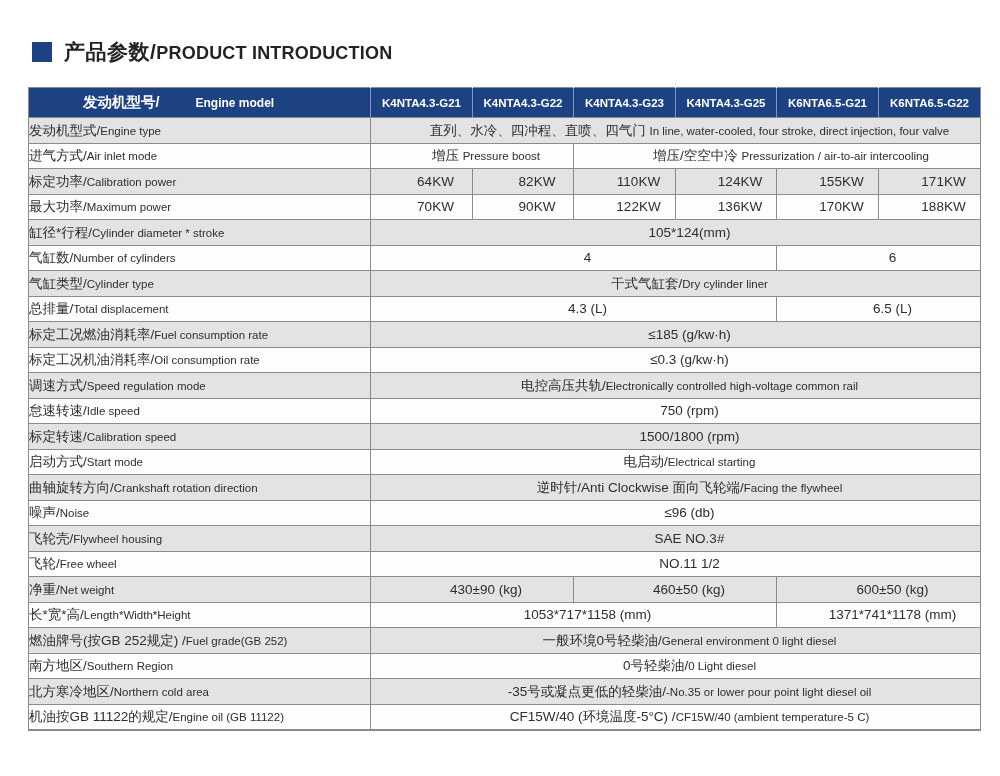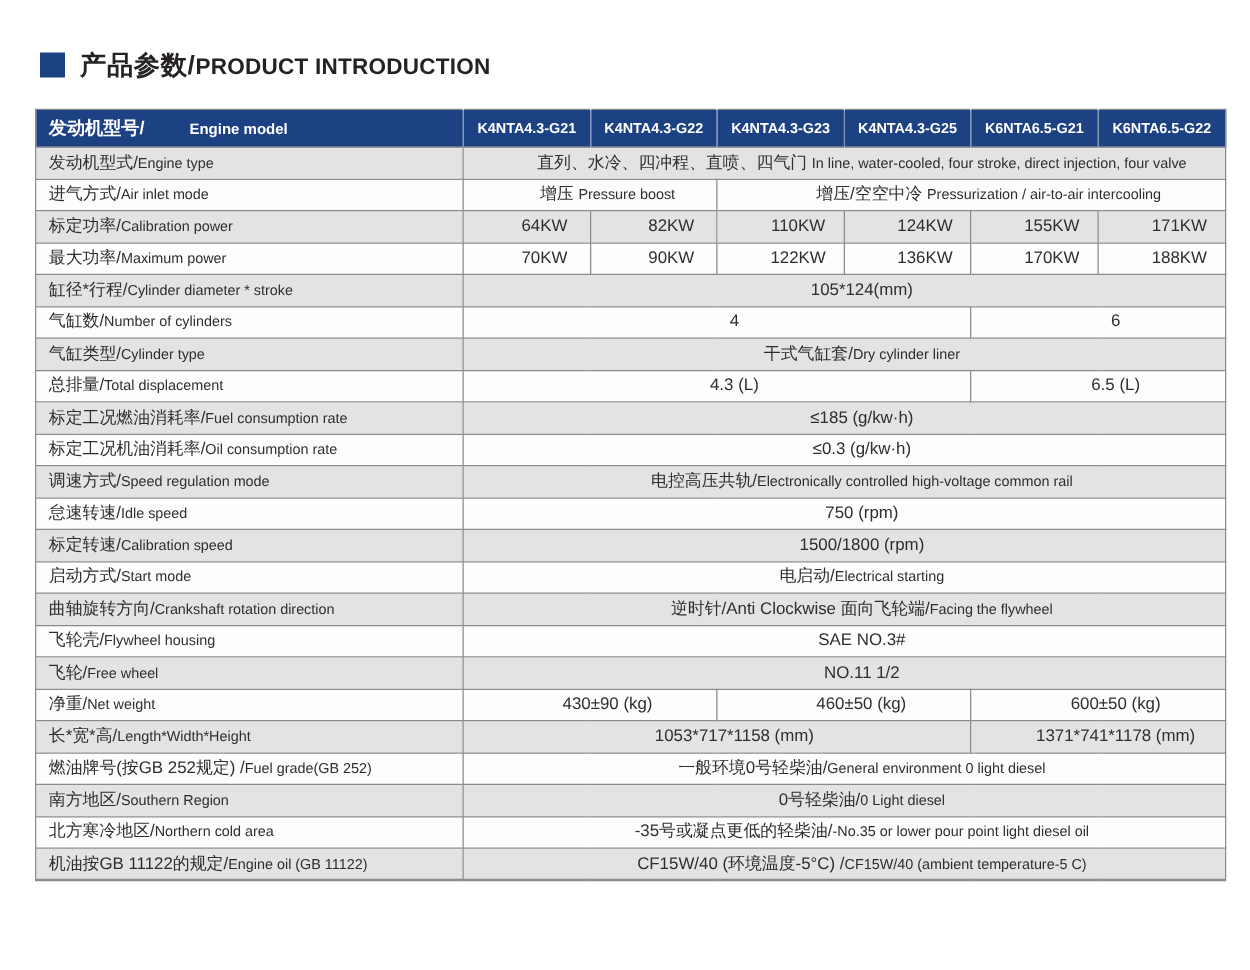--- a/index.html
+++ b/index.html
@@ -15,29 +15,29 @@
   .title-en { font-size:18px; font-weight:bold; color:#262223; letter-spacing:.2px; }
 
   
   .spec-wrap { position:absolute; left:28px; top:87px; width:952px; }
   table.spec { width:952px; border-collapse:collapse; table-layout:fixed;
     border:1px solid #8b8b8b; border-bottom:2px solid #8b8b8b; }
 
   thead th { background:#1d4283; color:#ffffff; height:30px; font-weight:bold;
     border-left:1px solid rgba(255,255,255,.45); vertical-align:middle; }
   thead th:first-child { border-left:none; text-align:left; padding-left:10px; }
-  thead .hdr-zh { font-size:14.5px; }
+  thead .hdr-zh { font-size:14.5px;margin-left:44px; }
   thead .hdr-en { font-size:12px;margin-left:36px; }
   thead .model { font-size:11.5px; letter-spacing:0; }
 
   tbody td { height:25.5px; border:1px solid #8b8b8b; vertical-align:middle;
     line-height:1.05; background:#fdfdfd; overflow:hidden; white-space:nowrap; }
   tbody tr:nth-child(odd) td { background:#e3e3e3; }
 
-  td.lbl { text-align:left; padding-left:10px; }
+  td.lbl { text-align:left; }
   td.val { text-align:center;padding-left:28px; }
 
   .zh { font-size:13.5px; color:#2e2e2e; }
   .en { font-size:11.5px; color:#2e2e2e; }
 </style>
 </head>
 <body>
 
 <div class="page">
 
@@ -140,20 +140,24 @@
           </tr>
           <tr>
             <td class="lbl"><span class="zh">启动方式/</span><span class="en">Start mode</span></td>
             <td class="val" colspan="6"><span class="zh">电启动/</span><span class="en">Electrical starting</span></td>
           </tr>
           <tr>
             <td class="lbl"><span class="zh">曲轴旋转方向/</span><span class="en">Crankshaft rotation direction</span></td>
             <td class="val" colspan="6"><span class="zh">逆时针/Anti Clockwise 面向飞轮端/</span><span class="en">Facing the flywheel</span></td>
           </tr>
           <tr>
+            <td class="lbl"><span class="zh">噪声/</span><span class="en">Noise</span></td>
+            <td class="val" colspan="6"><span class="zh">≤96 (db)</span></td>
+          </tr>
+          <tr>
             <td class="lbl"><span class="zh">飞轮壳/</span><span class="en">Flywheel housing</span></td>
             <td class="val" colspan="6"><span class="zh">SAE NO.3#</span></td>
           </tr>
           <tr>
             <td class="lbl"><span class="zh">飞轮/</span><span class="en">Free wheel</span></td>
             <td class="val" colspan="6"><span class="zh">NO.11  1/2</span></td>
           </tr>
           <tr>
             <td class="lbl"><span class="zh">净重/</span><span class="en">Net weight</span></td>
             <td class="val" colspan="2"><span class="zh">430±90 (kg)</span></td>

